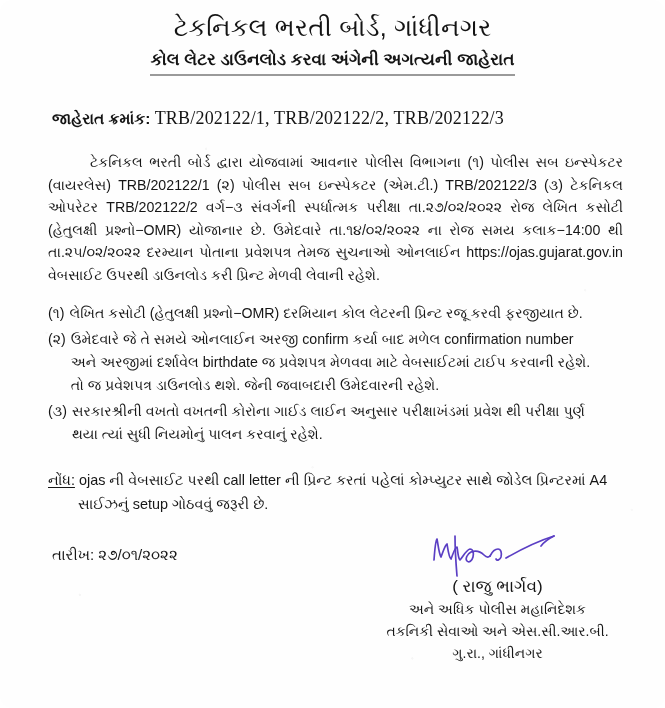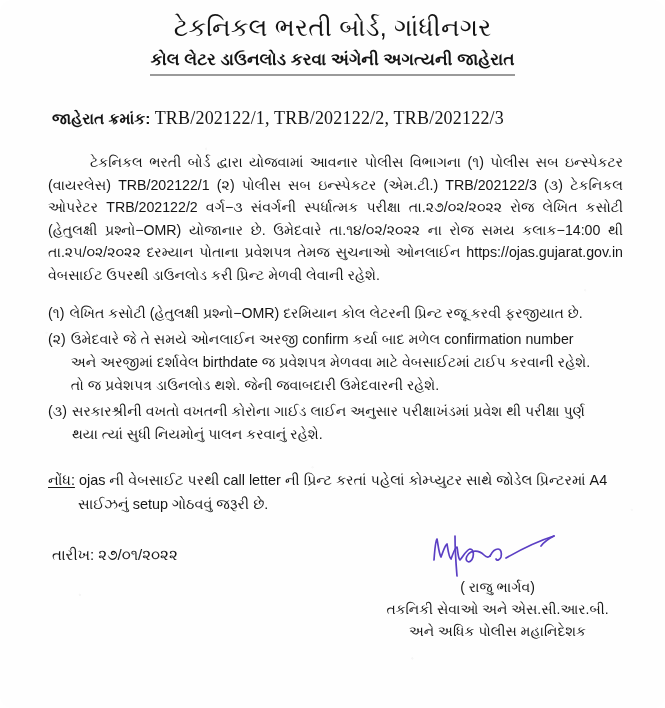--- a/index.html
+++ b/index.html
@@ -159,21 +159,21 @@
     font-family: "Liberation Sans", "DejaVu Sans", sans-serif;
     font-size: 14px;
     line-height: 22px;
     color: #161616;
   }
   .sig-svg {
     display: block;
     margin: 0 auto -6px auto;
   }
   .sig-name {
-    font-size: 14px;
+    font-size: 17px;
     font-weight: normal;
     color: #141414;
     position: relative;
     z-index: 2;
   }
   .desig {
     display: block;
   }
 </style>
 </head>
@@ -237,17 +237,18 @@
       <svg class="sig-svg" width="200" height="52" viewBox="0 0 200 52">
         <g fill="none" stroke="#5b3fc4" stroke-width="1.7" stroke-linecap="round" stroke-linejoin="round">
           <path d="M36 30 C37 16, 38 10, 39 9 C40 14, 41 24, 43 27 C45 22, 47 15, 49 14 C50 20, 51 28, 53 29 C55 24, 57 17, 59 17 C60 22, 60 28, 62 30 C65 27, 68 20, 72 19 C75 19, 76 23, 75 27 C74 31, 71 33, 69 31 C67 29, 69 24, 73 22 C78 20, 83 22, 86 25 C88 27, 90 28, 92 26"></path>
           <path d="M92 26 C94 22, 97 19, 100 19 C103 19, 104 23, 103 27 C102 30, 99 31, 98 29"></path>
           <path d="M57 6 C57 20, 58 34, 59 46"></path>
           <path d="M108 28 C122 20, 140 11, 156 6"></path>
           <path d="M156 6 C150 9, 146 12, 143 16"></path>
         </g>
       </svg>
       <div class="sig-name">( રાજુ ભાર્ગવ)</div>
+      <span class="desig">અને અધિક પોલીસ મહાનિદેશક</span>
       <span class="desig">તકનિકી સેવાઓ અને એસ.સી.આર.બી.</span>
-      <span class="desig">અને અધિક પોલીસ મહાનિદેશક</span>
+      <span class="desig">ગુ.રા., ગાંધીનગર</span>
     </div>
   </div>
 </div>
 
 </body></html>

